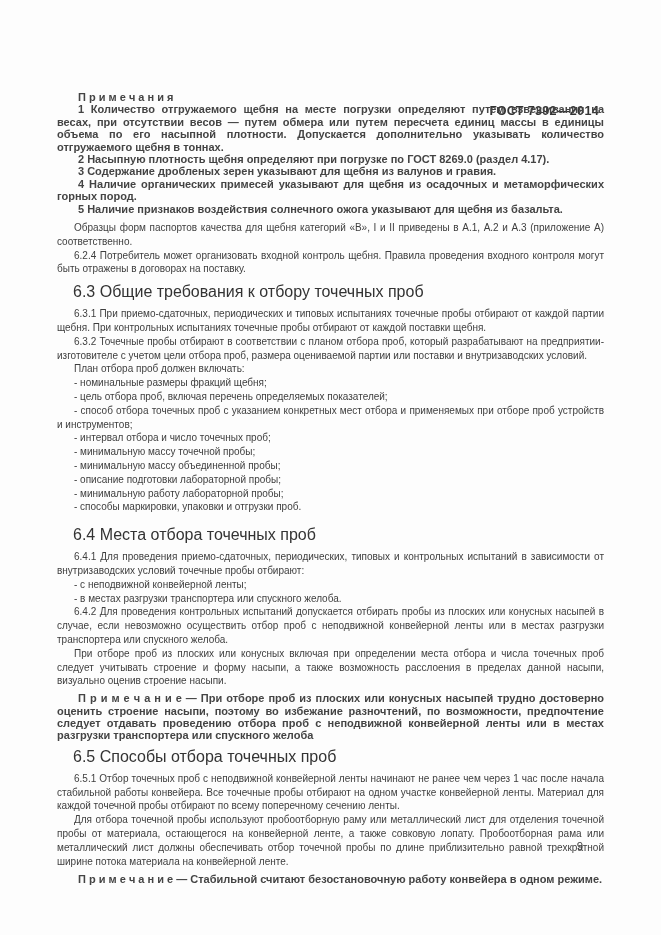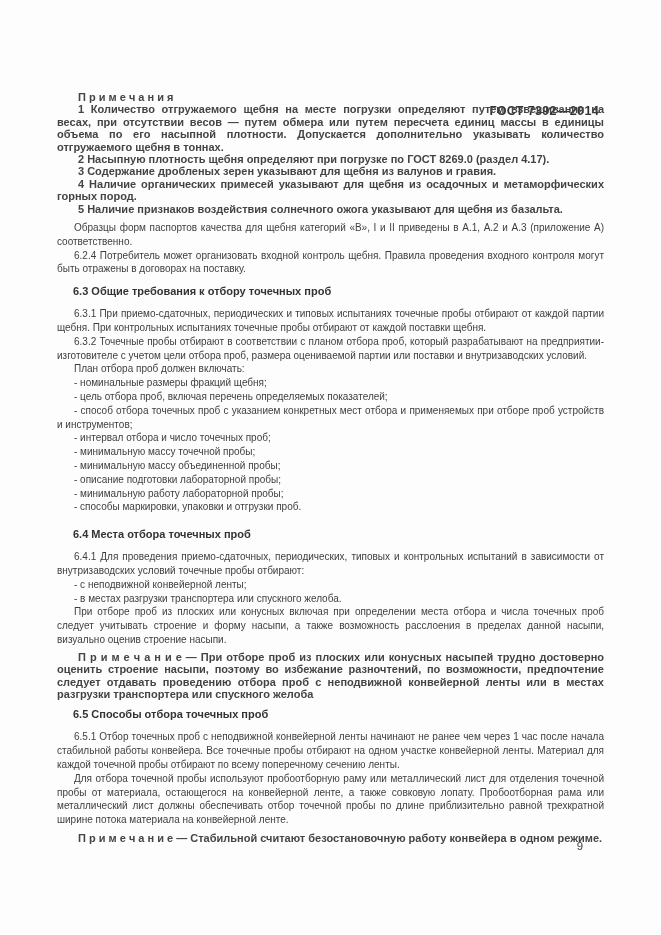--- a/index.html
+++ b/index.html
@@ -42,23 +42,23 @@
     font-size: 11px;
     line-height: 12.4px;
     text-align: justify;
     color: #444;
     font-weight: bold;
   }
   .small.item { text-indent: 21px; }
   .notes-label { text-indent: 21px; }
   .h {
     margin: 8px 0 8px 0;
-    font-size: 11px;
+    font-size: 16px;
     line-height: 15px;
-    font-weight: bold;
+    font-weight: normal;
     color: #333;
     text-indent: 16px;
   }
   .h.h64 { margin-top: 13px; }
   .h.h65 { margin-top: 7px; }
   .after-notes { margin-top: 6px; }
   .note-block { margin-top: 4px; }
   .note-single { margin-top: 5px; }
   .page-number {
     position: absolute;
@@ -102,20 +102,21 @@
     <p class="p">- минимальную массу объединенной пробы;</p>
     <p class="p">- описание подготовки лабораторной пробы;</p>
     <p class="p">- минимальную работу лабораторной пробы;</p>
     <p class="p">- способы маркировки, упаковки и отгрузки проб.</p>
 
     <h3 class="h h64">6.4 Места отбора точечных проб</h3>
 
     <p class="p">6.4.1 Для проведения приемо-сдаточных, периодических, типовых и контрольных испытаний в зависимости от внутризаводских условий точечные пробы отбирают:</p>
     <p class="p">- с неподвижной конвейерной ленты;</p>
     <p class="p">- в местах разгрузки транспортера или спускного желоба.</p>
+    <p class="p">6.4.2 Для проведения контрольных испытаний допускается отбирать пробы из плоских или конусных насыпей в случае, если невозможно осуществить отбор проб с неподвижной конвейерной ленты или в местах разгрузки транспортера или спускного желоба.</p>
     <p class="p">При отборе проб из плоских или конусных включая при определении места отбора и числа точечных проб следует учитывать строение и форму насыпи, а также возможность расслоения в пределах данной насыпи, визуально оценив строение насыпи.</p>
 
     <p class="small item note-block">П р и м е ч а н и е — При отборе проб из плоских или конусных насыпей трудно достоверно оценить строение насыпи, поэтому во избежание разночтений, по возможности, предпочтение следует отдавать проведению отбора проб с неподвижной конвейерной ленты или в местах разгрузки транспортера или спускного желоба</p>
 
     <h3 class="h h65">6.5 Способы отбора точечных проб</h3>
 
     <p class="p">6.5.1 Отбор точечных проб с неподвижной конвейерной ленты начинают не ранее чем через 1 час после начала стабильной работы конвейера. Все точечные пробы отбирают на одном участке конвейерной ленты. Материал для каждой точечной пробы отбирают по всему поперечному сечению ленты.</p>
     <p class="p">Для отбора точечной пробы используют пробоотборную раму или металлический лист для отделения точечной пробы от материала, остающегося на конвейерной ленте, а также совковую лопату. Пробоотборная рама или металлический лист должны обеспечивать отбор точечной пробы по длине приблизительно равной трехкратной ширине потока материала на конвейерной ленте.</p>
 
     <p class="small item note-single">П р и м е ч а н и е  — Стабильной считают безостановочную работу конвейера в одном режиме.</p>

